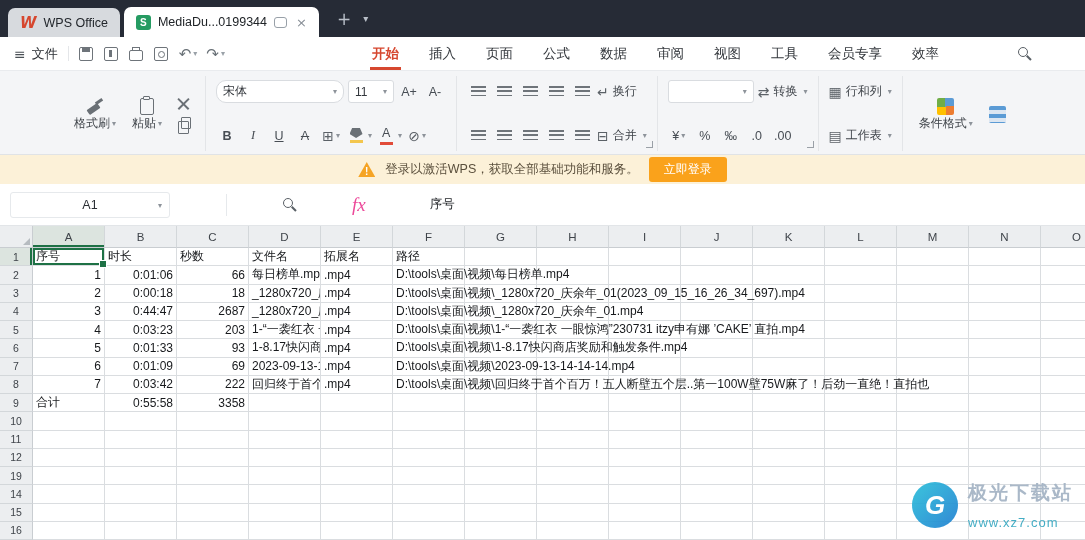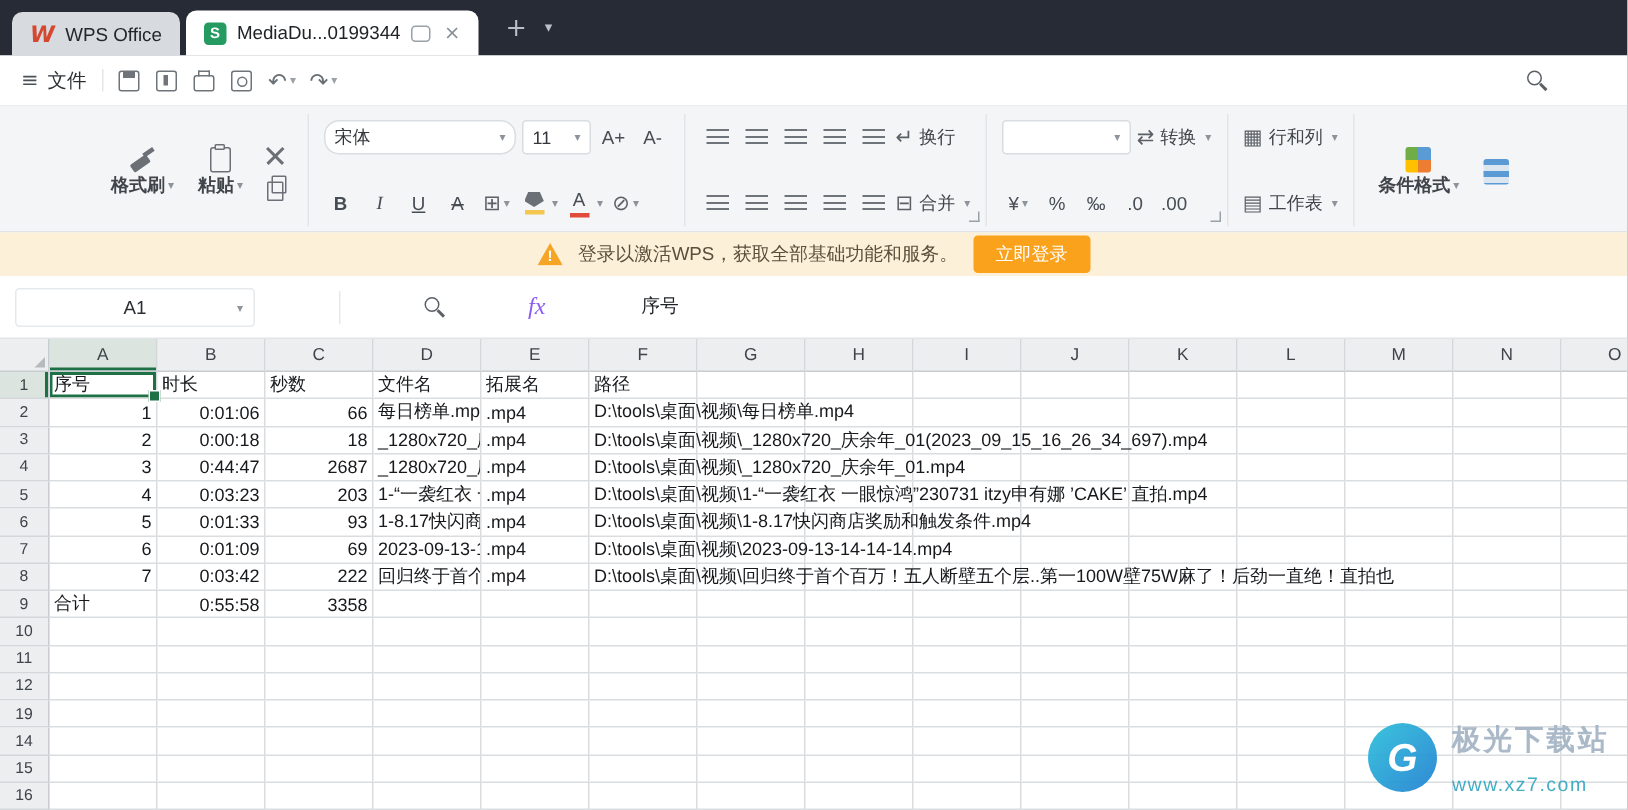--- a/index.html
+++ b/index.html
@@ -53,21 +53,21 @@
         border-radius:50%;left:0;top:0;}
   .mag::after{content:'';position:absolute;width:6px;height:1.6px;background:#5a6066;
         transform:rotate(45deg);left:8px;top:10px;}
   .msearch{margin-left:auto;margin-right:54px;}
 
   
   .ribbon{position:absolute;top:71px;height:84px;left:0;right:0;background:var(--ribbon_bg);
           border-bottom:1px solid #e0e3e6;display:flex;align-items:stretch;
           padding:5px 0 3px 58px;box-sizing:border-box;}
   .rgroup{display:flex;flex-direction:column;justify-content:space-between;padding:2px 10px;position:relative;}
-  .rgroup.hor{flex-direction:row;align-items:center;gap:4px;font-weight:bold;}
+  .rgroup.hor{flex-direction:row;align-items:center;gap:4px;}
   .rgroup + .rgroup{border-left:1px solid #e3e5e8;}
   .bigbtn{display:flex;flex-direction:column;align-items:center;justify-content:space-between;
           padding:5px 6px 3px;font-size:12px;color:#40454b;border-radius:3px;}
   .lbl{display:flex;align-items:center;white-space:nowrap;}
   .dd{font-size:8px;color:#8d939a;margin-left:2px;}
   .smallcol{display:flex;flex-direction:column;gap:11px;align-items:center;padding:4px 5px 0;}
   .rrow{display:flex;align-items:center;gap:4px;height:27px;}
   .combo{background:#fff;border:1px solid #d9dce0;border-radius:3px;height:23px;display:flex;
          align-items:center;justify-content:space-between;padding:0 6px;font-size:12px;
          color:#33373c;box-sizing:border-box;}
@@ -122,22 +122,22 @@
         border-radius:3px;font-family:inherit;cursor:pointer;}
 
   
   .fbar{position:absolute;top:184px;height:42px;left:0;right:0;background:#fff;
         border-bottom:1px solid #e2e5e8;display:flex;align-items:center;box-sizing:border-box;gap:40px;}
   .namebox{width:160px;height:26px;margin-left:10px;border:1px solid #e6e9ec;border-radius:3px;
         position:relative;display:flex;align-items:center;justify-content:center;font-size:12.5px;
         color:#2b2f34;box-sizing:border-box;}
   .nbdd{position:absolute;right:7px;top:8px;}
   .fdiv{width:1px;height:22px;background:#e6e9ec;margin:0 16px;}
-  .fx{font-family:"Liberation Serif","DejaVu Serif",serif;font-style:italic;font-size:16px;
-        color:#8b5cf6;margin:0 16px;}
+  .fx{font-family:"Liberation Serif","DejaVu Serif",serif;font-style:italic;font-size:19px;
+        color:#ec4899;margin:0 16px;}
   .fval{font-size:12.5px;color:#1d2024;margin-left:8px;}
 
   
   .grid{position:absolute;top:226px;left:0;right:0;bottom:0;background:#fff;overflow:hidden;}
   .ghead{display:flex;height:22px;background:var(--header_bg);}
   .corner{width:33px;flex:none;border-right:1px solid #c9cdd1;border-bottom:1px solid #c9cdd1;
         position:relative;background:var(--header_bg);box-sizing:border-box;}
   .corner::after{content:'';position:absolute;right:2px;bottom:2px;
         border-left:7px solid transparent;border-bottom:7px solid #b6bbc0;}
   .gh{width:72px;flex:none;box-sizing:border-box;border-right:1px solid #d3d7da;
@@ -194,20 +194,32 @@
     </div>
     <span class="vdiv"></span>
     <span class="mico save"></span>
     <span class="mico export"></span>
     <span class="mico printer"></span>
     <span class="mico preview"></span>
     <span class="uicon ic">↶</span>
     <span class="ddtiny ic">▾</span>
     <span class="uicon ic">↷</span>
     <span class="ddtiny ic">▾</span>
+    <div class="menu-items" id="menu-items">
+        <div class="mitem active">开始</div>
+        <div class="mitem">插入</div>
+        <div class="mitem">页面</div>
+        <div class="mitem">公式</div>
+        <div class="mitem">数据</div>
+        <div class="mitem">审阅</div>
+        <div class="mitem">视图</div>
+        <div class="mitem">工具</div>
+        <div class="mitem">会员专享</div>
+        <div class="mitem">效率</div>
+      </div>
     <span class="mag msearch"></span>
   </div>
 
   <div class="ribbon">
 
     <div class="rgroup hor">
       <div class="bigbtn">
         <span class="brush"></span>
         <span class="lbl">
             <span>格式刷</span>

